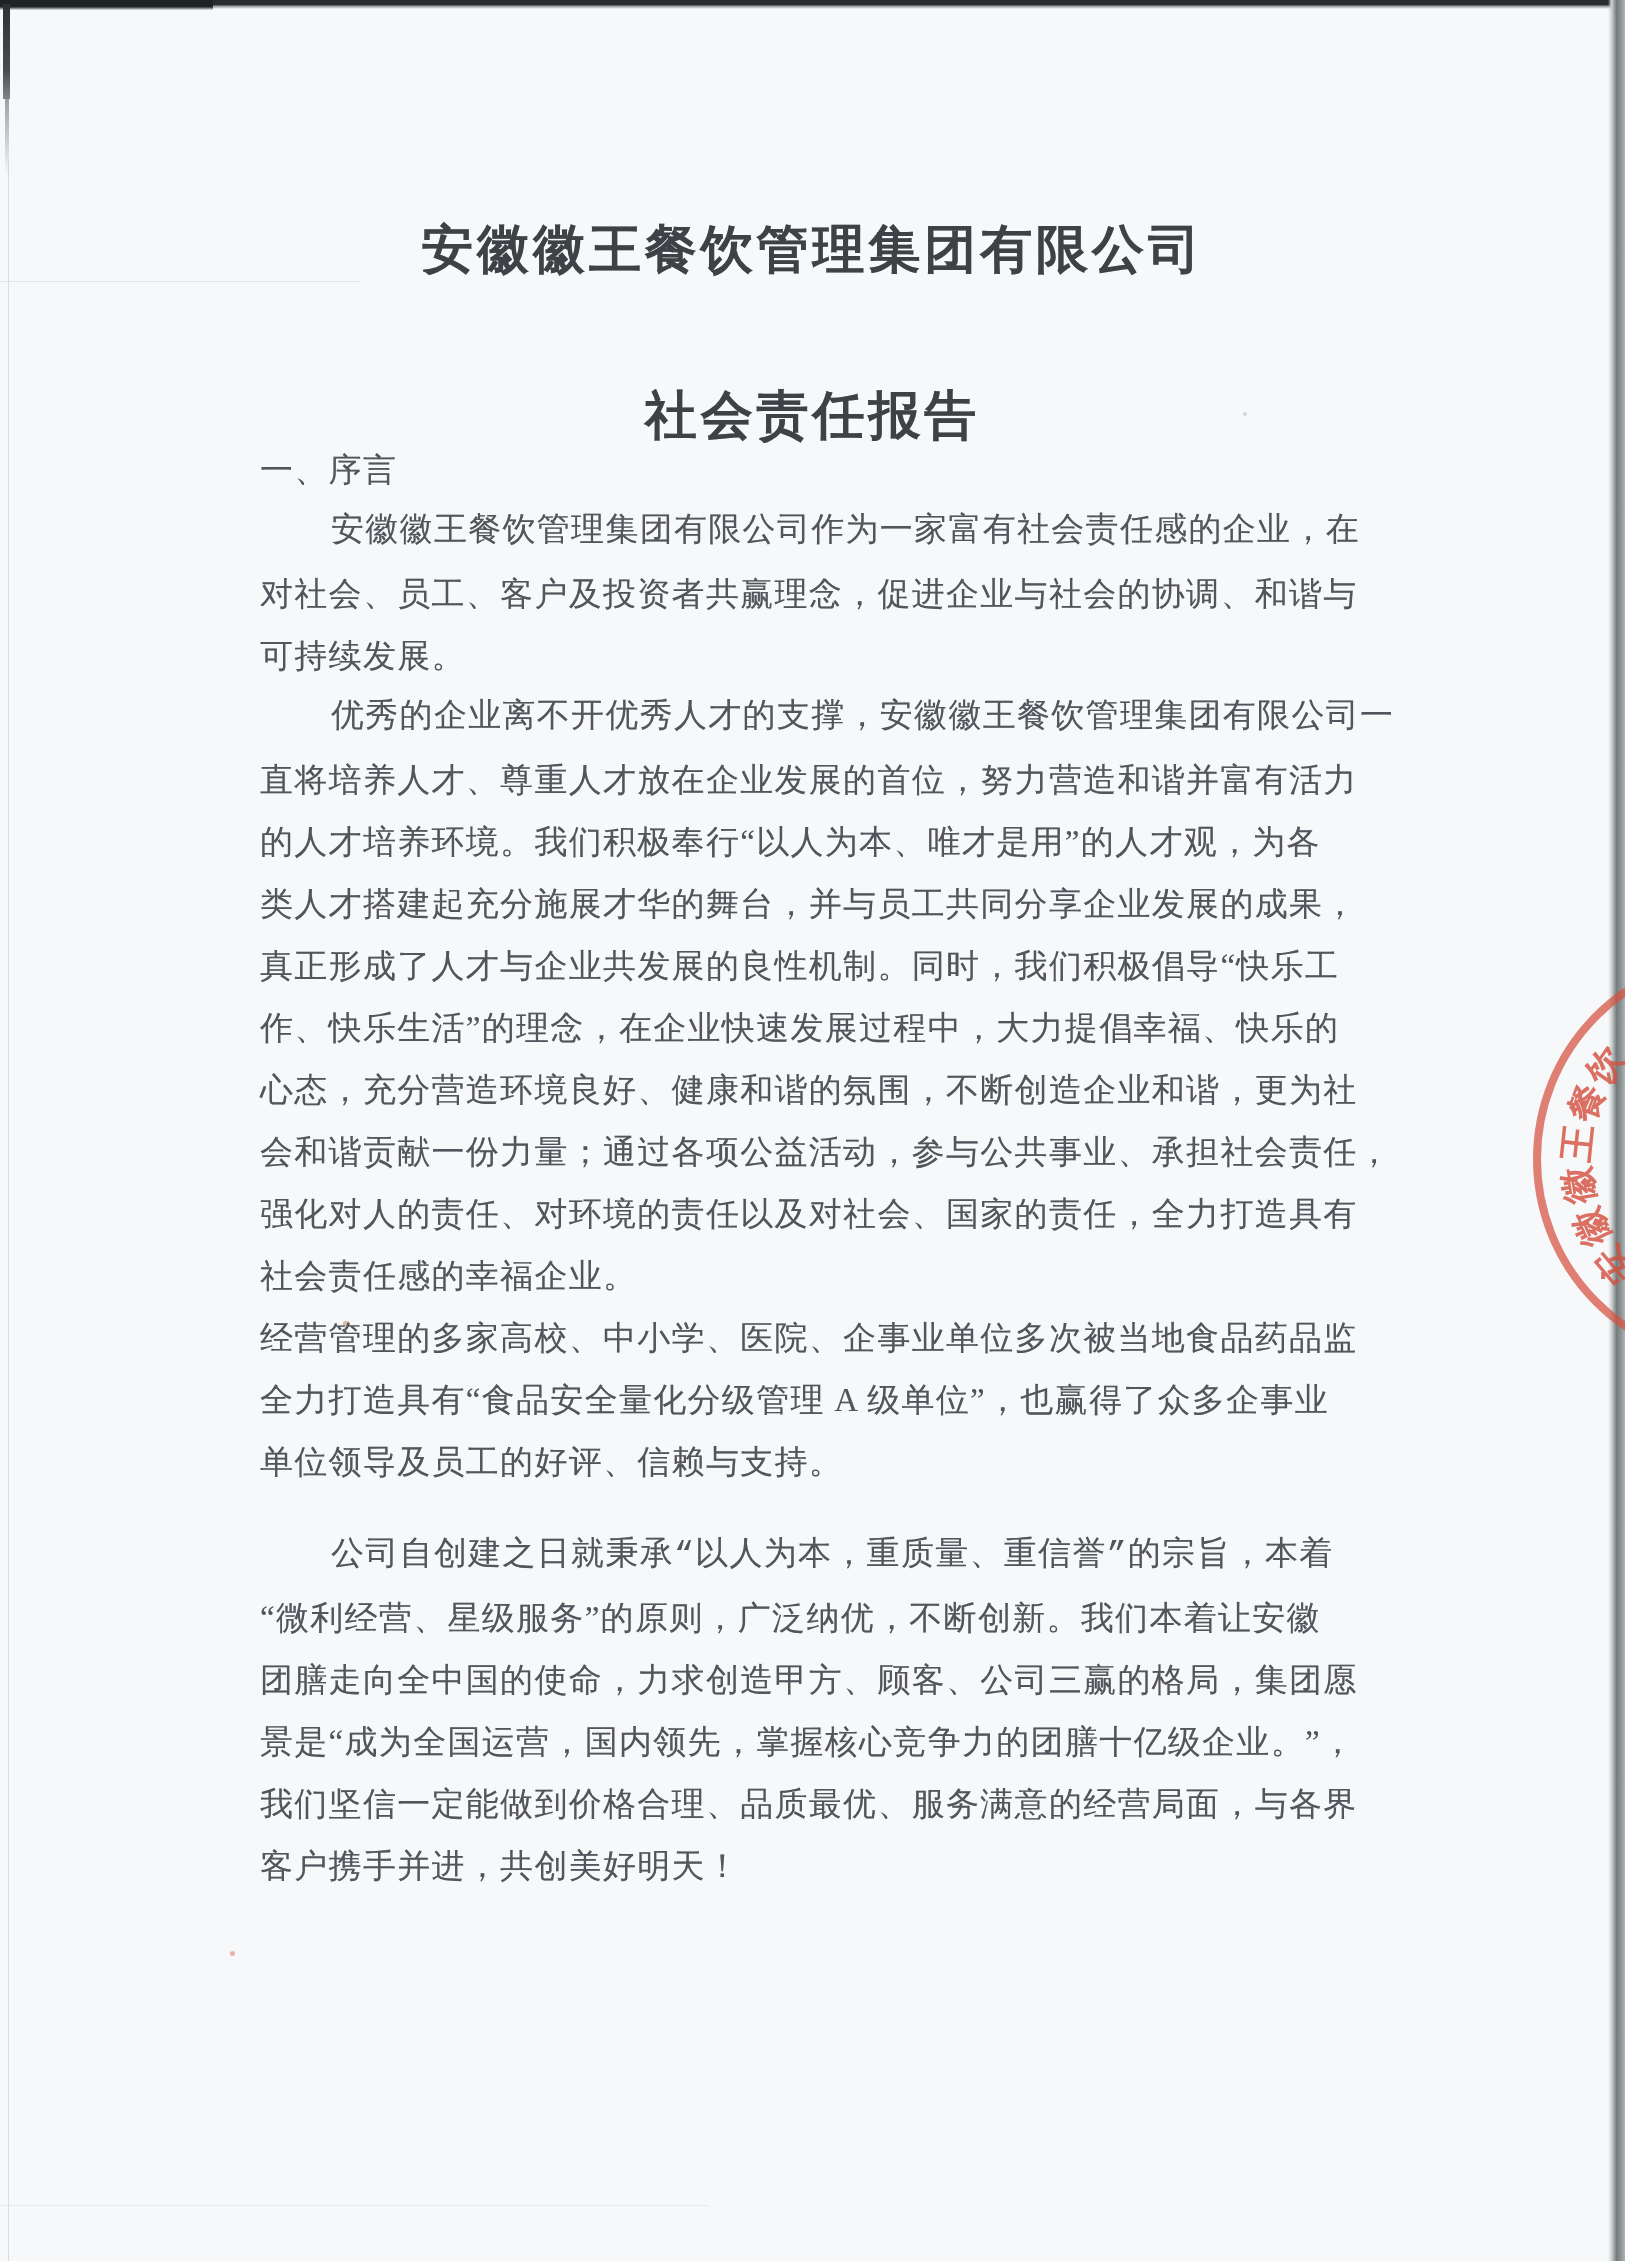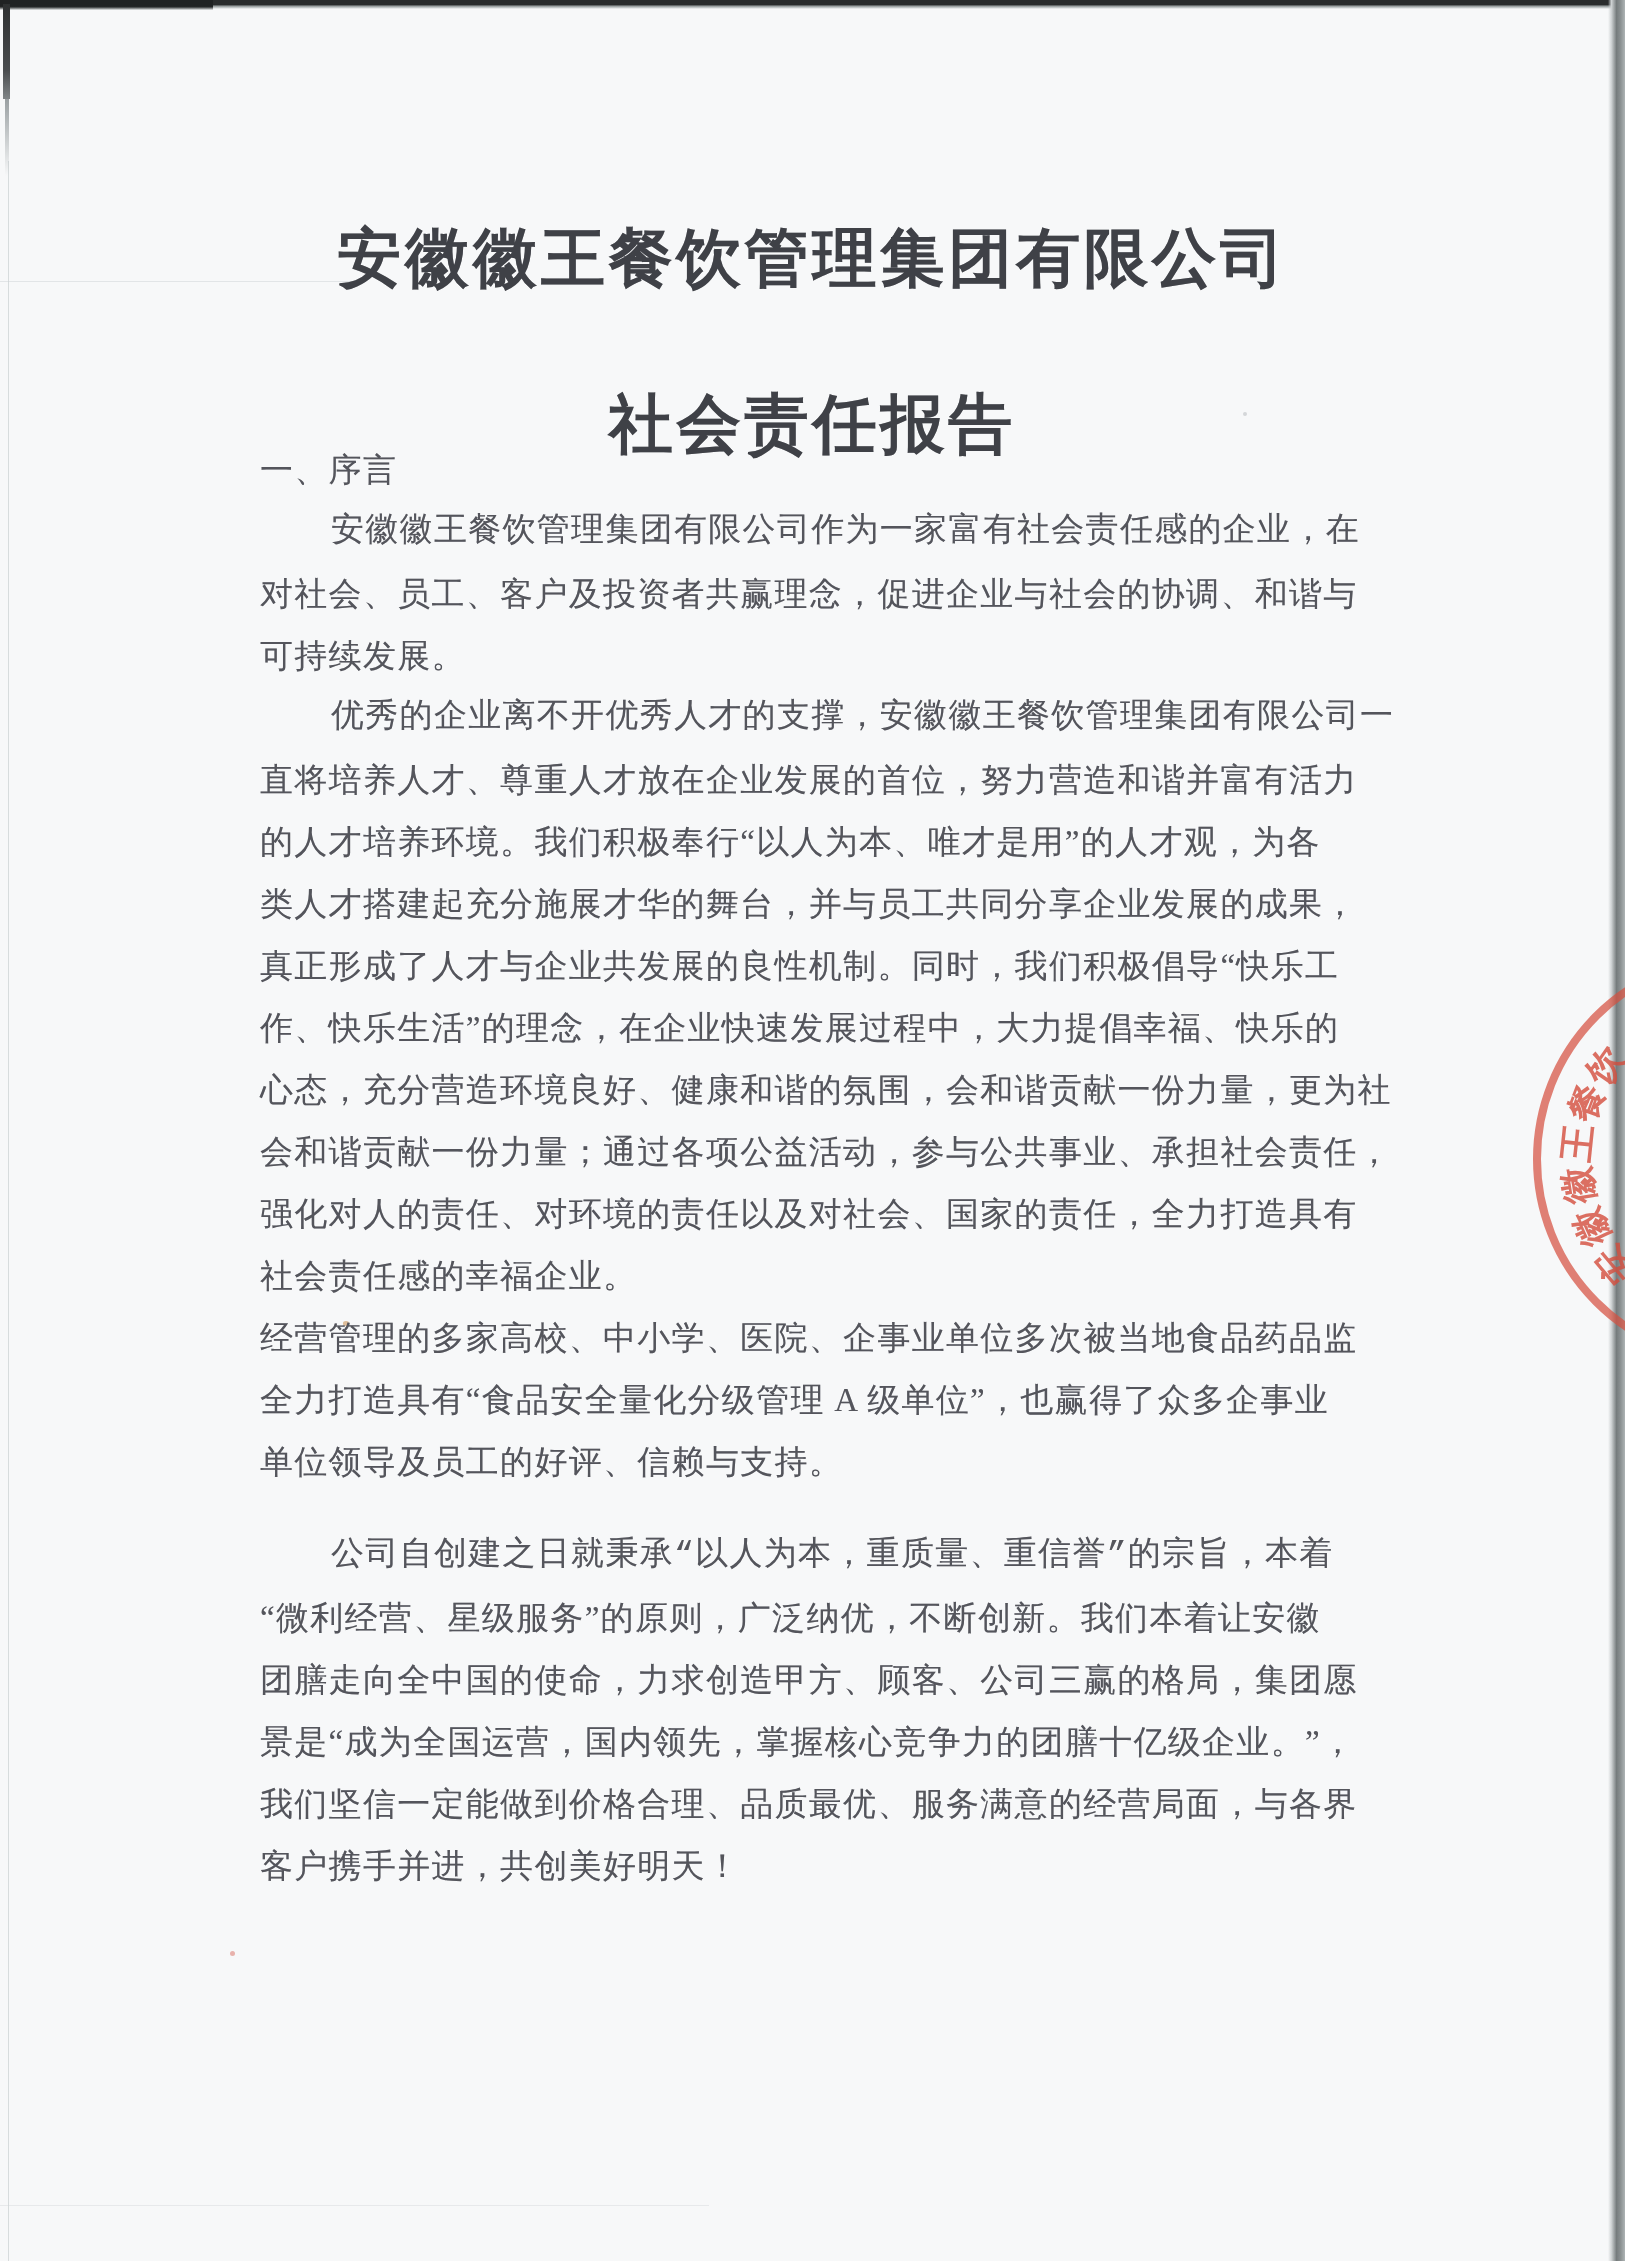--- a/index.html
+++ b/index.html
@@ -36,21 +36,21 @@
     background:linear-gradient(to right,rgba(247,248,249,0) 0%,#cfd3d4 20%,#767c7d 50%,#8c9293 75%,#aeb4b5 100%);
   }
   .hline1{position:absolute;left:0;top:281px;width:361px;height:1.3px;background:rgba(205,210,214,0.5);}
   .hline2{position:absolute;left:0;top:2205px;width:709px;height:1.3px;background:rgba(210,215,218,0.45);}
   .speck1{position:absolute;left:343px;top:1321px;width:5.8px;height:4.5px;background:rgba(205,150,90,0.6);border-radius:50%;}
   .speck2{position:absolute;left:230px;top:1951px;width:5.2px;height:5.2px;background:rgba(220,120,110,0.55);border-radius:50%;}
   .speck3{position:absolute;left:1243px;top:412px;width:3.9px;height:3.9px;background:rgba(160,165,170,0.4);border-radius:50%;}
   
   .doc-title{
     position:absolute;left:0;width:1625px;text-align:center;
-    font-size:64px;font-weight:700;letter-spacing:3.9px;
+    font-size:52px;font-weight:700;letter-spacing:3.9px;
     color:#3f4147;white-space:nowrap;margin:0;
     text-shadow:0 0 0.6px rgba(63,65,71,0.4);
   }
   .title-1{top:215px;}
   .title-2{top:340px;margin-top:41px;}
   
   .doc-body{
     position:absolute;left:260px;top:439px;width:1179px;
     font-size:33px;letter-spacing:1.3px;color:#54555c;
     text-shadow:0 0 0.6px rgba(84,85,92,0.35);
@@ -103,21 +103,21 @@
           <div class="line">对社会、员工、客户及投资者共赢理念，促进企业与社会的协调、和谐与</div>
           <div class="line">可持续发展。</div>
         </div>
         <div class="para">
           <div class="line indent">优秀的企业离不开优秀人才的支撑，安徽徽王餐饮管理集团有限公司一</div>
           <div class="line">直将培养人才、尊重人才放在企业发展的首位，努力营造和谐并富有活力</div>
           <div class="line">的人才培养环境。我们积极奉行“以人为本、唯才是用”的人才观，为各</div>
           <div class="line">类人才搭建起充分施展才华的舞台，并与员工共同分享企业发展的成果，</div>
           <div class="line">真正形成了人才与企业共发展的良性机制。同时，我们积极倡导“快乐工</div>
           <div class="line">作、快乐生活”的理念，在企业快速发展过程中，大力提倡幸福、快乐的</div>
-          <div class="line">心态，充分营造环境良好、健康和谐的氛围，会和谐贡献一份力量，更为社</div>
+          <div class="line">心态，充分营造环境良好、健康和谐的氛围，不断创造企业和谐，更为社</div>
           <div class="line">会和谐贡献一份力量；通过各项公益活动，参与公共事业、承担社会责任，</div>
           <div class="line">强化对人的责任、对环境的责任以及对社会、国家的责任，全力打造具有</div>
           <div class="line">社会责任感的幸福企业。</div>
         </div>
         <div class="para">
           <div class="line">经营管理的多家高校、中小学、医院、企事业单位多次被当地食品药品监</div>
           <div class="line">全力打造具有“食品安全量化分级管理 A 级单位”，也赢得了众多企事业</div>
           <div class="line">单位领导及员工的好评、信赖与支持。</div>
         </div>
         <div class="para para-gap">

